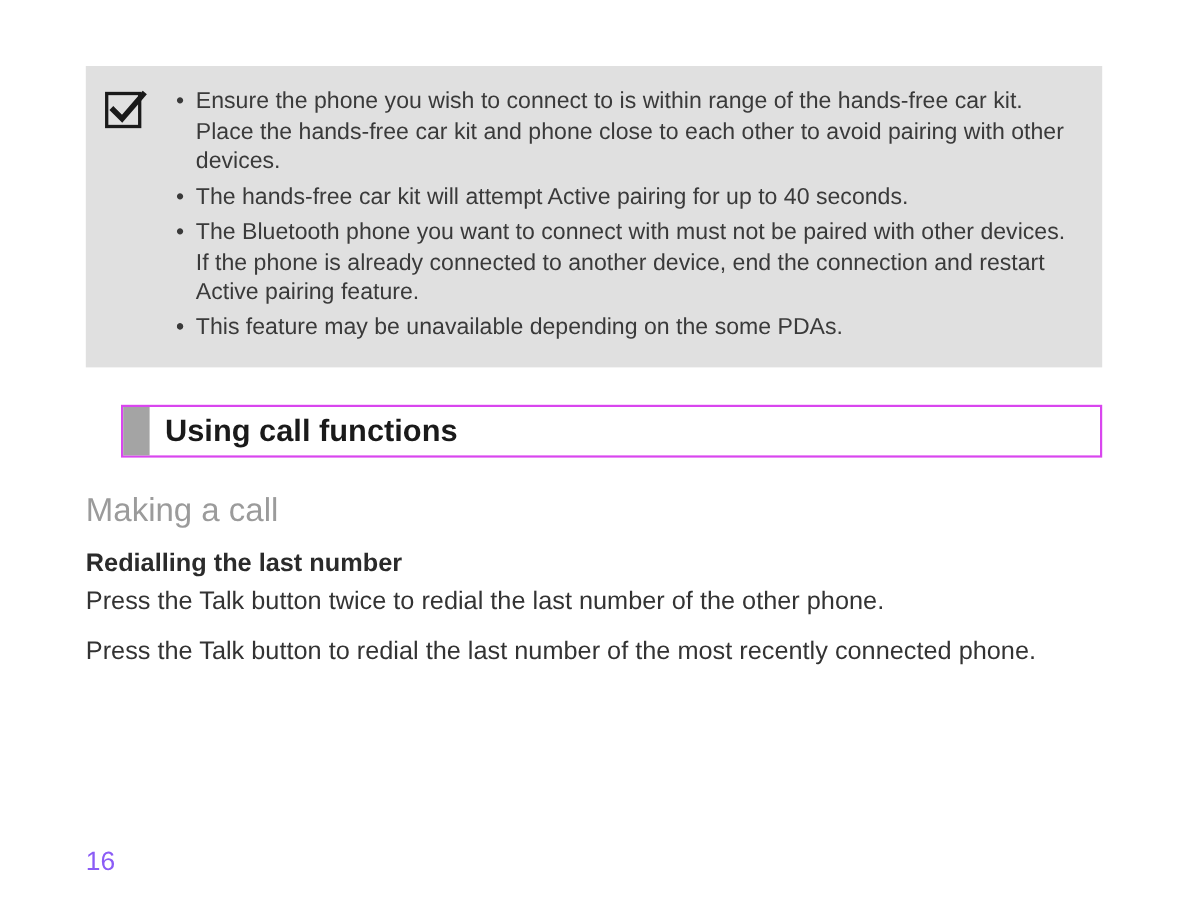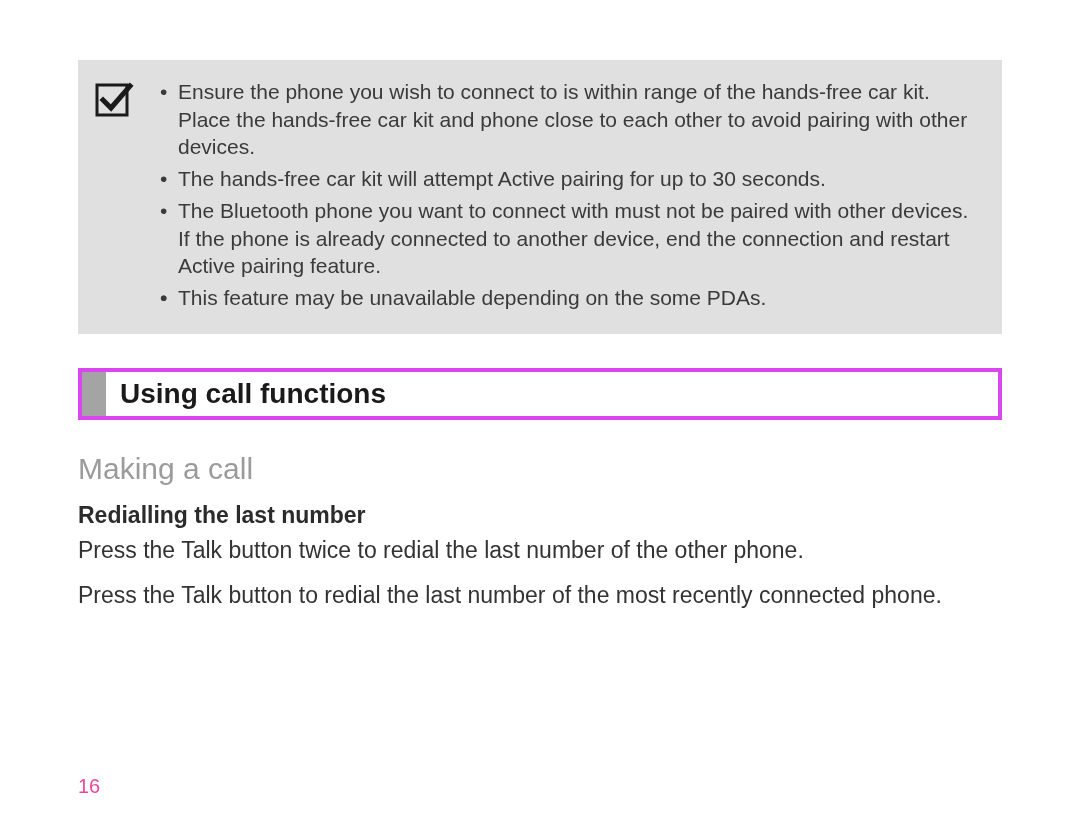--- a/index.html
+++ b/index.html
@@ -40,23 +40,24 @@
     color: #3a3a3a;
     margin-bottom: 4px;
   }
   .note-list li .bullet {
     position: absolute;
     left: 4px;
     top: 0;
   }
   .section-heading-wrap {
     margin-top: 34px;
-    border: 4px solid #d946ef;
+    border: 2px solid #d946ef;
     display: flex;
     align-items: stretch;
+    margin-left: 32px;
   }
   .section-heading-bar {
     width: 24px;
     background: #a4a4a4;
   }
   .section-heading-text {
     font-size: 28px;
     font-weight: bold;
     color: #1a1a1a;
     padding: 6px 14px 6px 14px;
@@ -77,39 +78,39 @@
     margin-top: 6px;
     font-size: 23px;
     line-height: 1.35;
     color: #333;
   }
   .body-text + .body-text { margin-top: 14px; }
   .page-number {
     position: absolute;
     left: 78px;
     bottom: 42px;
-    font-size: 20px;
-    color: #ec4899;
+    font-size: 24px;
+    color: #8b5cf6;
   }
 </style>
 </head>
 <body>
 
 <div class="page">
 
   <div class="note-box">
     <div class="note-icon">
       <svg width="40" height="40" viewBox="0 0 40 40">
         <rect x="3" y="5" width="30" height="30" fill="none" stroke="#1a1a1a" stroke-width="3"></rect>
         <path d="M9 20 L17 28 L36 6" fill="none" stroke="#1a1a1a" stroke-width="5" stroke-linecap="square"></path>
       </svg>
     </div>
     <ul class="note-list">
       <li><span class="bullet">•</span><span>Ensure the phone you wish to connect to is within range of the hands-free car kit. Place the hands-free car kit and phone close to each other to avoid pairing with other devices.</span></li>
-      <li><span class="bullet">•</span><span>The hands-free car kit will attempt Active pairing for up to 30 seconds.</span></li>
+      <li><span class="bullet">•</span><span>The hands-free car kit will attempt Active pairing for up to 40 seconds.</span></li>
       <li><span class="bullet">•</span><span>The Bluetooth phone you want to connect with must not be paired with other devices. If the phone is already connected to another device, end the connection and restart Active pairing feature.</span></li>
       <li><span class="bullet">•</span></li>
       <li><span class="bullet">•</span><span>This feature may be unavailable depending on the some PDAs.</span></li>
     </ul>
   </div>
 
   <div class="section-heading-wrap">
     <div class="section-heading-bar"></div>
     <div class="section-heading-text">Using call functions</div>
   </div>

